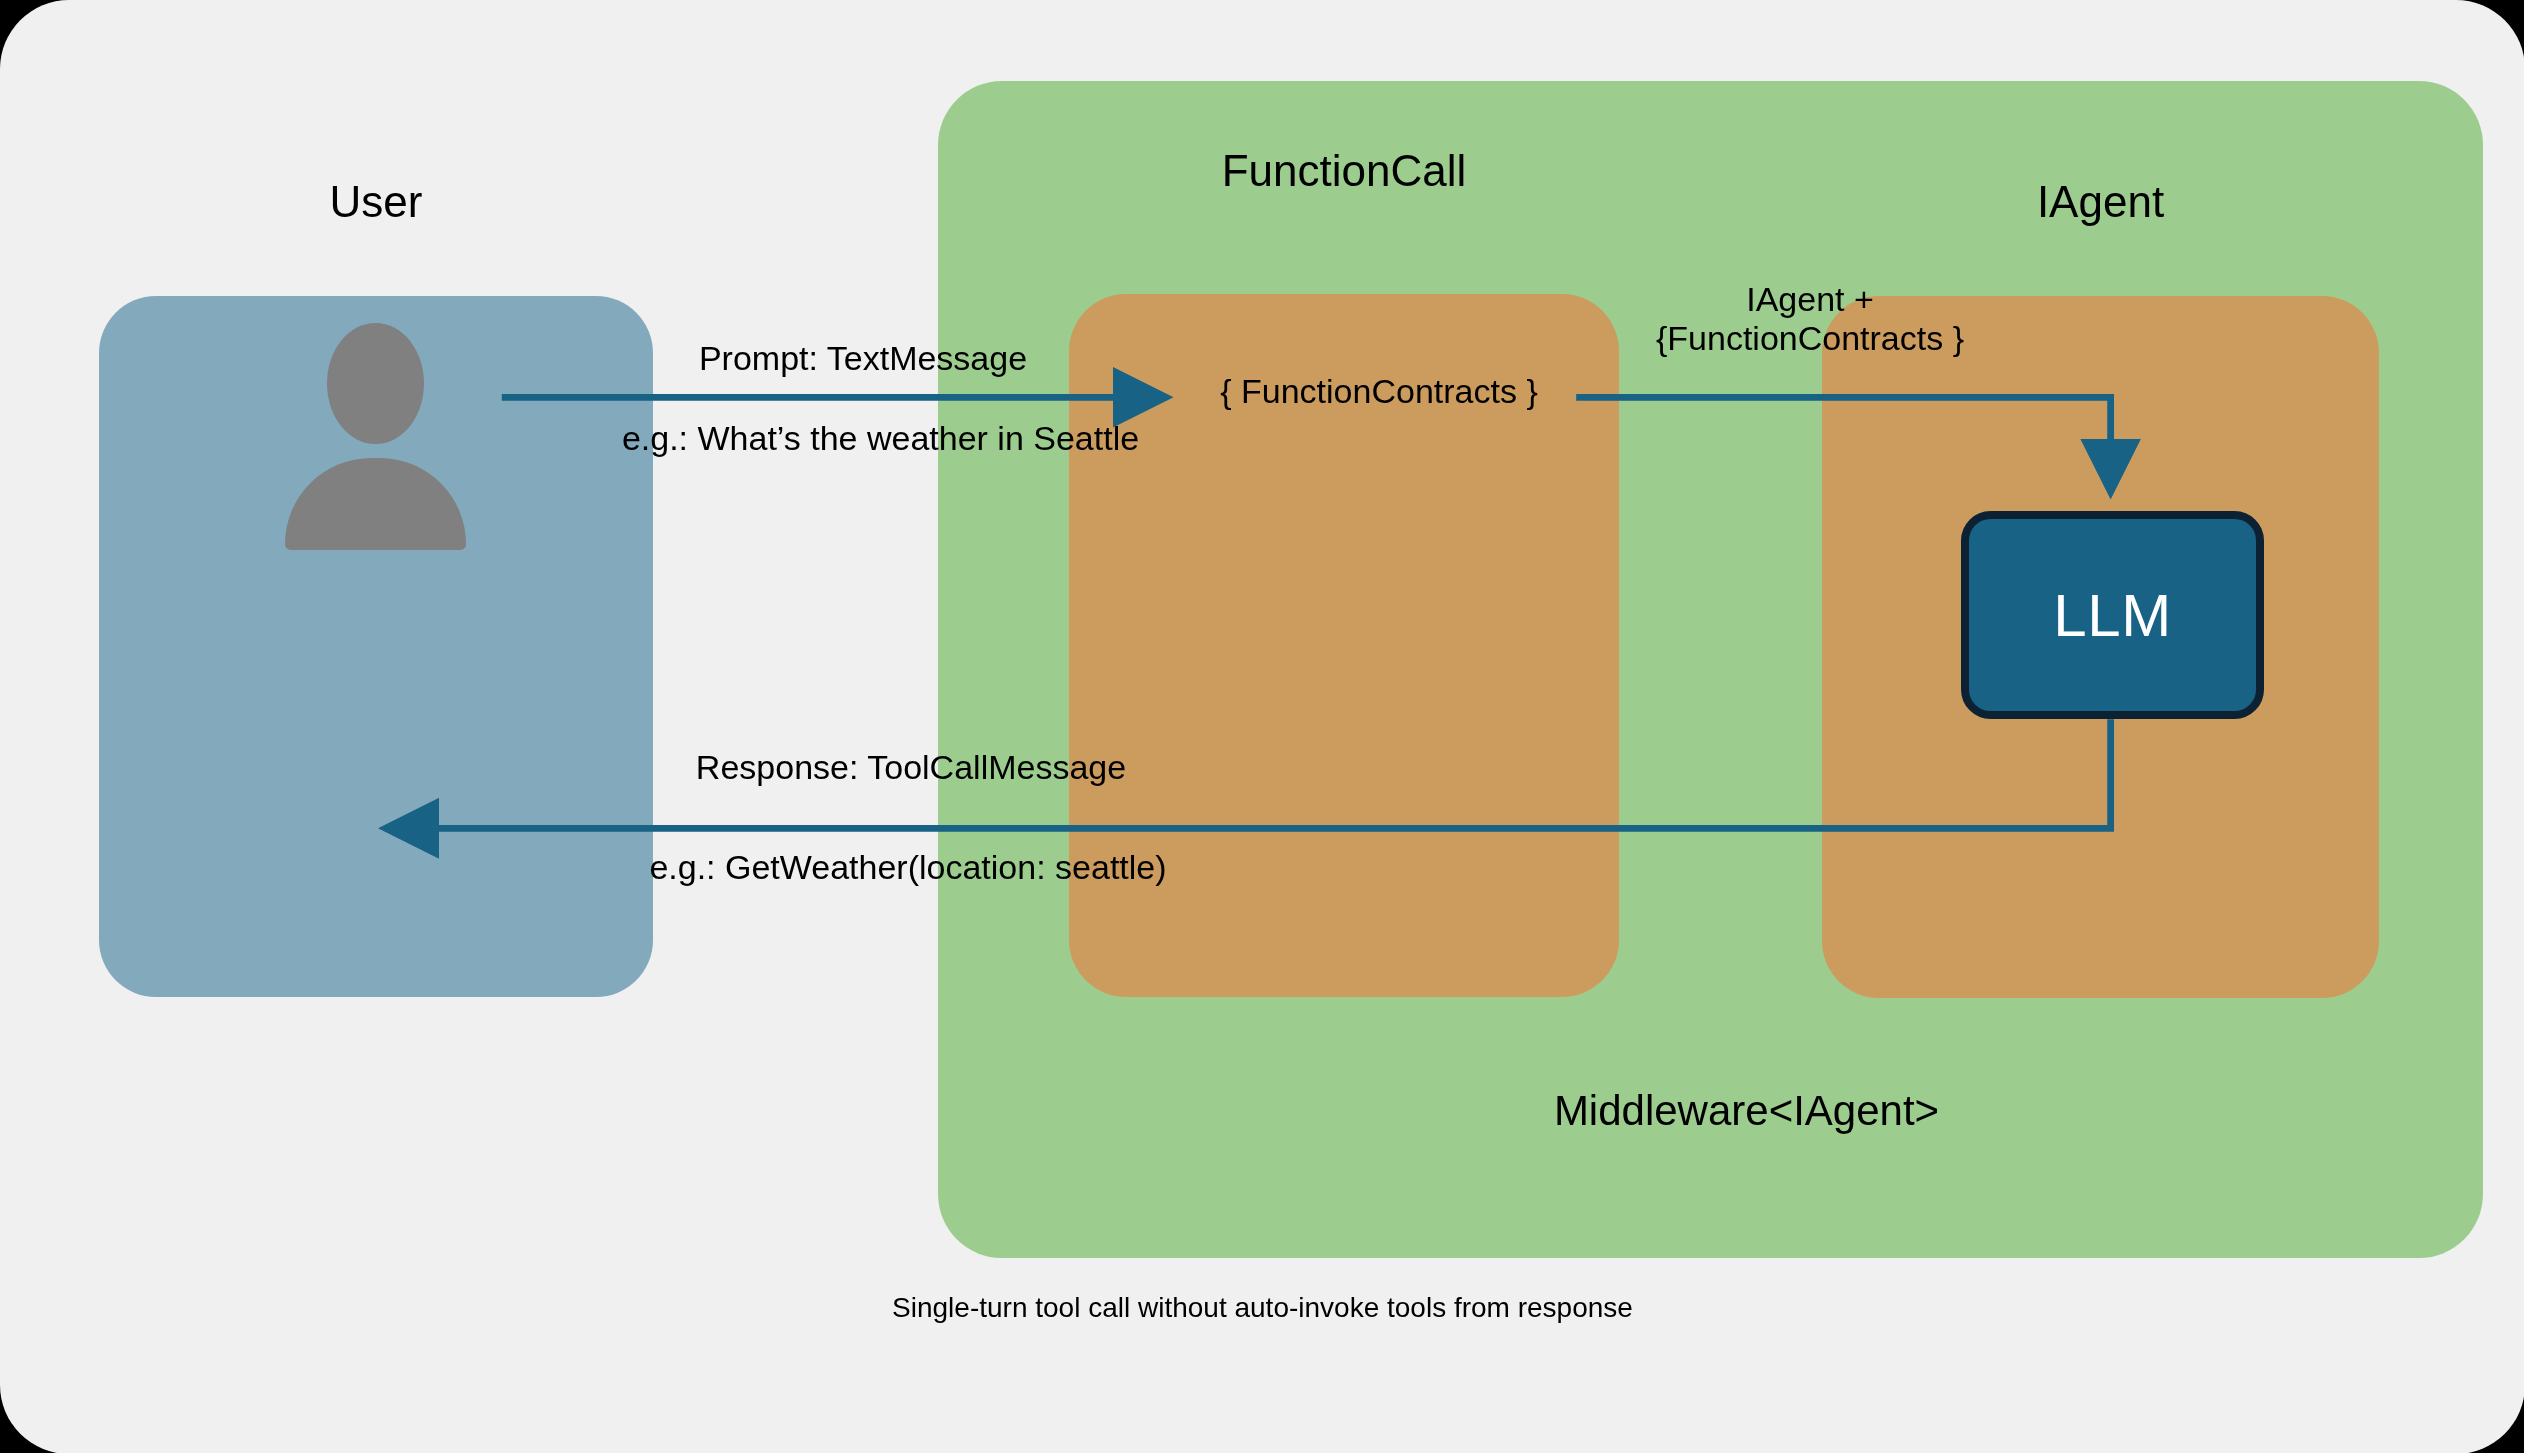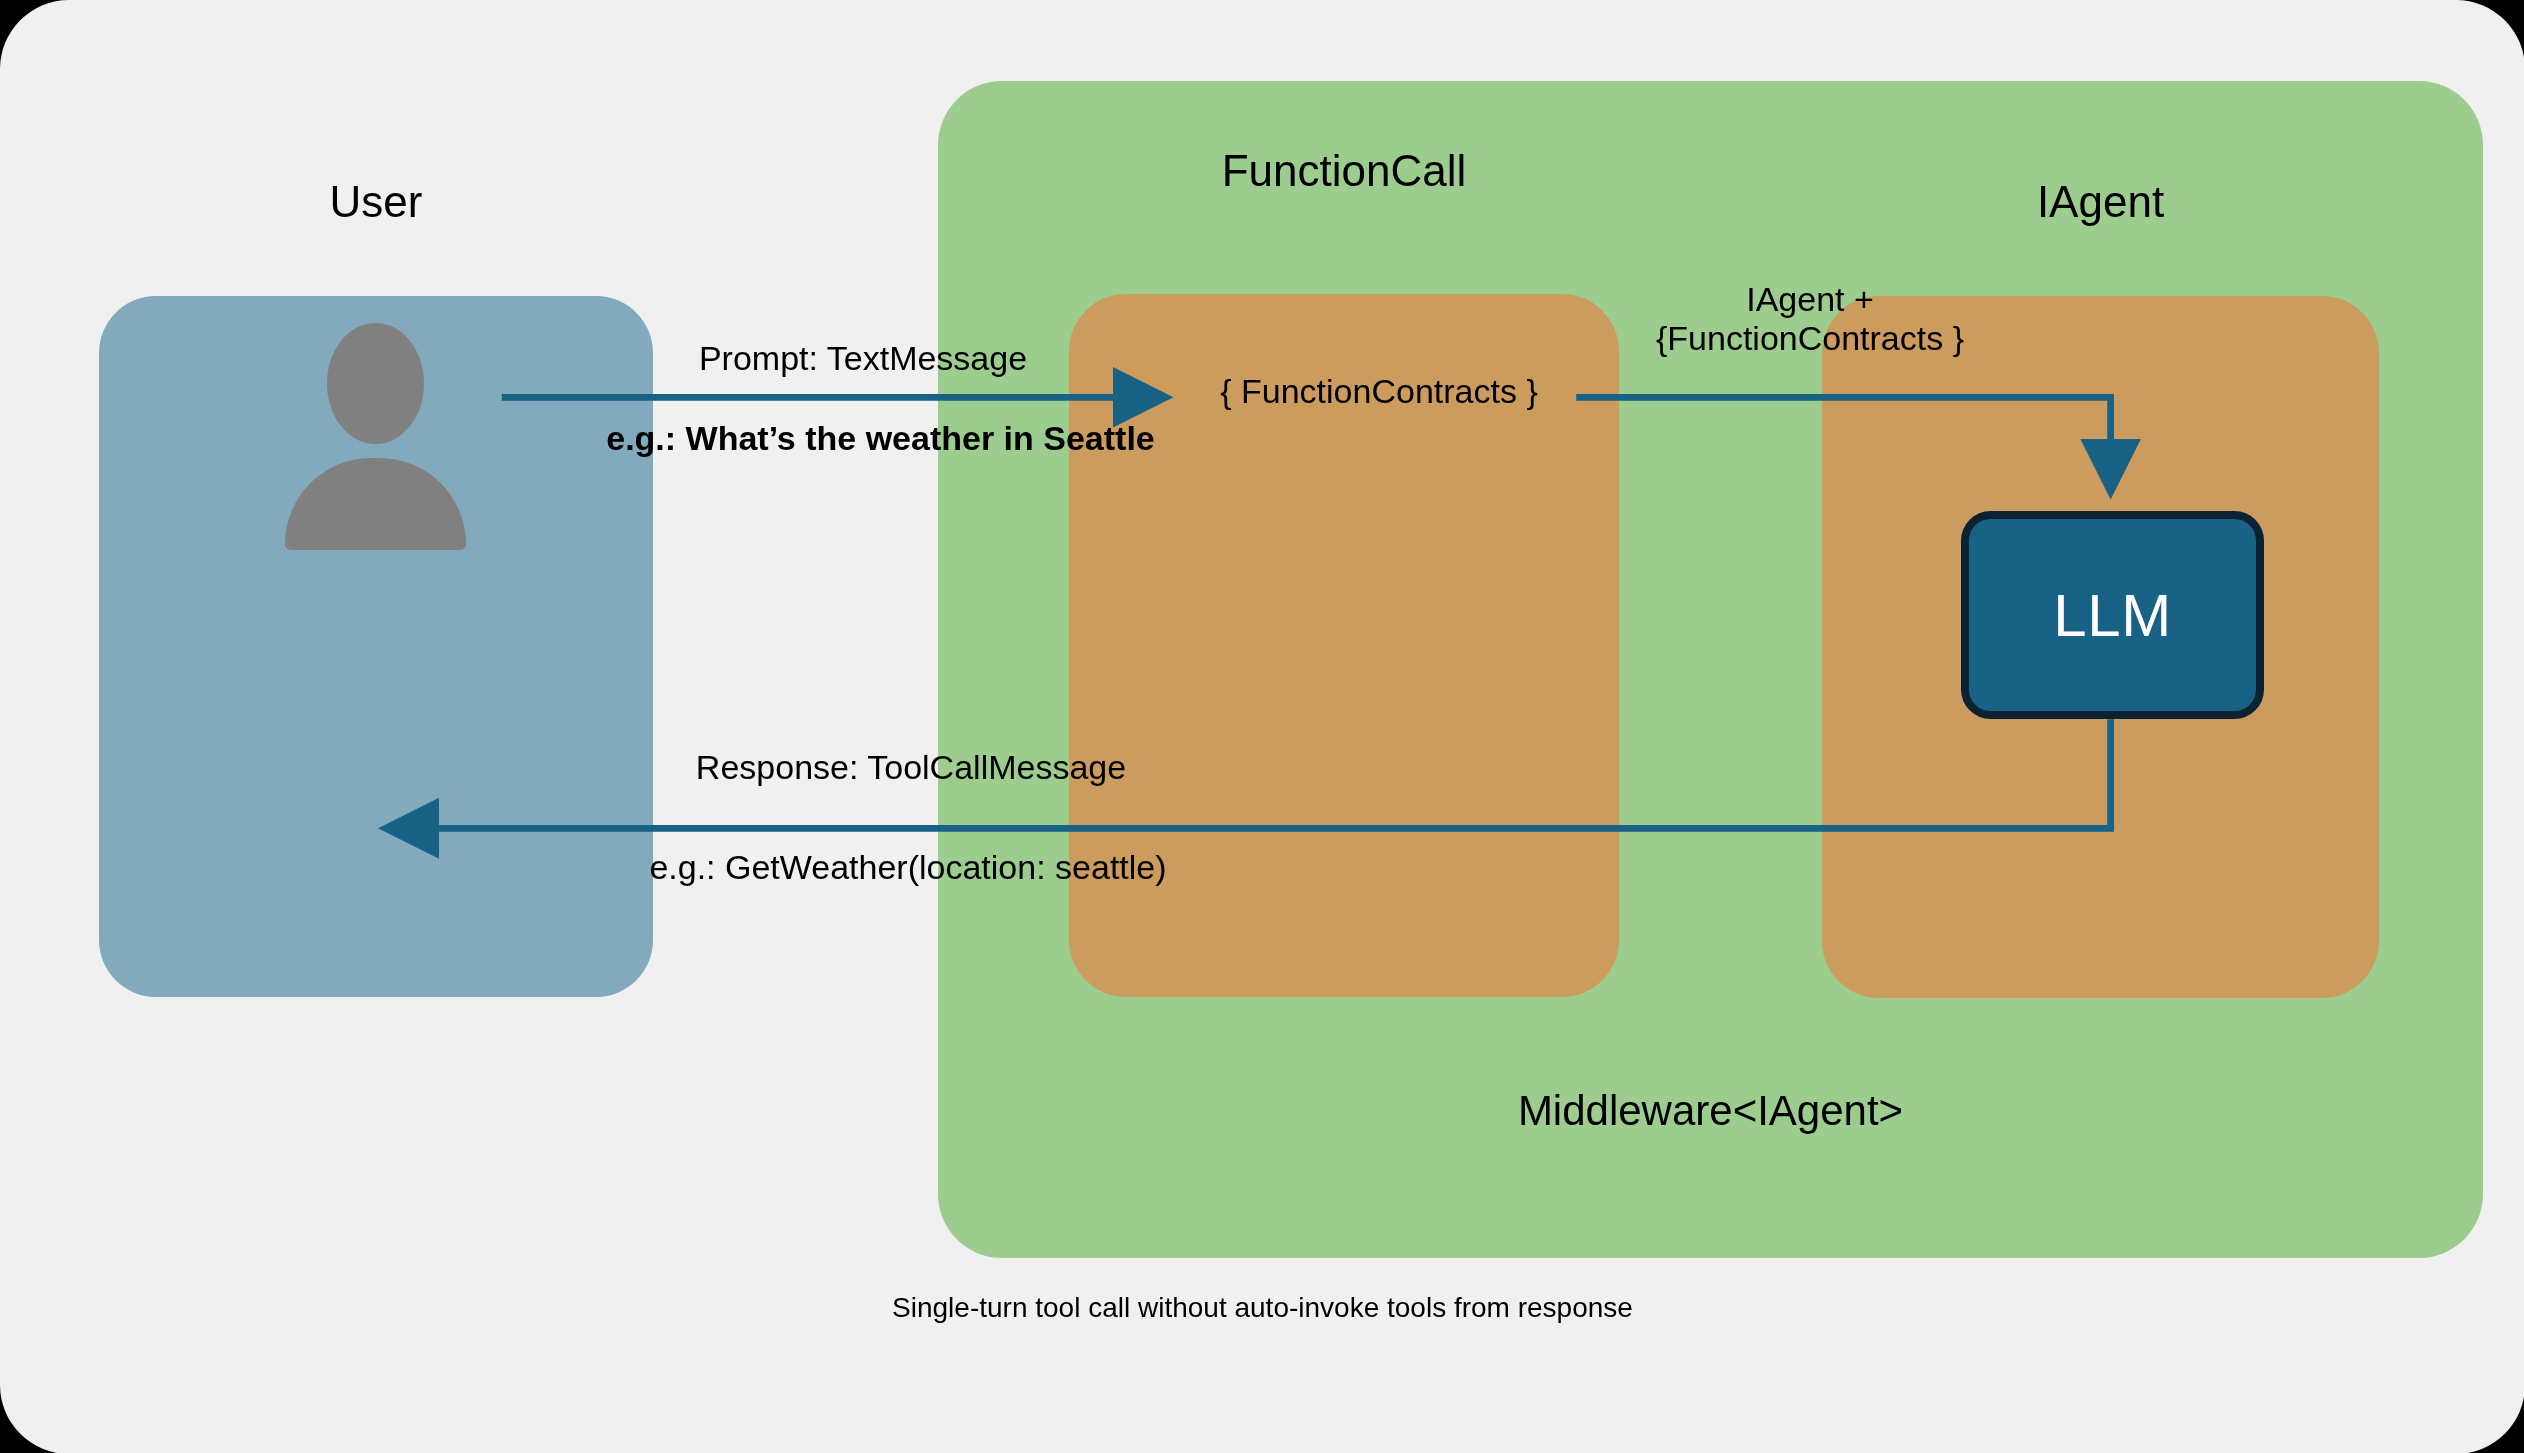--- a/index.html
+++ b/index.html
@@ -113,35 +113,36 @@
   }
   #user-title { left: 99px; top: 179px; width: 554px; }
   #functioncall-title {
     left: 1069px; top: 148px; width: 550px;
     white-space: normal;
   }
   #iagent-title { left: 1822px; top: 179px; width: 557px; }
   #middleware-generic-title {
     left: 938px; top: 1089px; width: 1545px;
     font-size: 42px;
+    padding-left: 36px;
   }
   #caption {
     left: 0px; top: 1293px; width: 2525px;
     font-size: 28px;
   }
 
   
   .edge-label {
     color: #000000;
     font-size: 34px;
     white-space: nowrap;
     text-align: center;
   }
   #prompt-label          { left: 672px; top: 339px;  width: 382px; }
-  #prompt-example-label  { left: 585px;  top: 419px;  width: 591px; font-weight: bold; }
+  #prompt-example-label  { left: 585px;  top: 419px;  width: 591px; }
   #contracts-label       { left: 1188px; top: 372px;  width: 382px; text-align: center; }
   #prompt-plus-label     { left: 1619px; top: 280px;  width: 382px; line-height: 1.15; }
   #response-label        { left: 671px; top: 748px; width: 480px; }
   #response-example-label{ left: 603px;  top: 848px; width: 610px; }
 
   
   #arrows {
     left: 0; top: 0;
     width: 2525px; height: 1454px;
     pointer-events: none;

